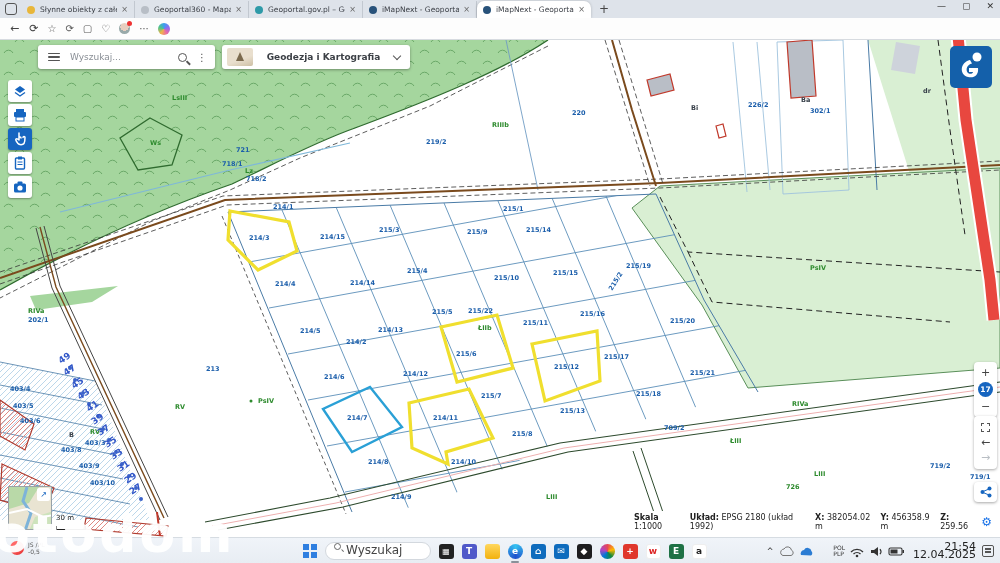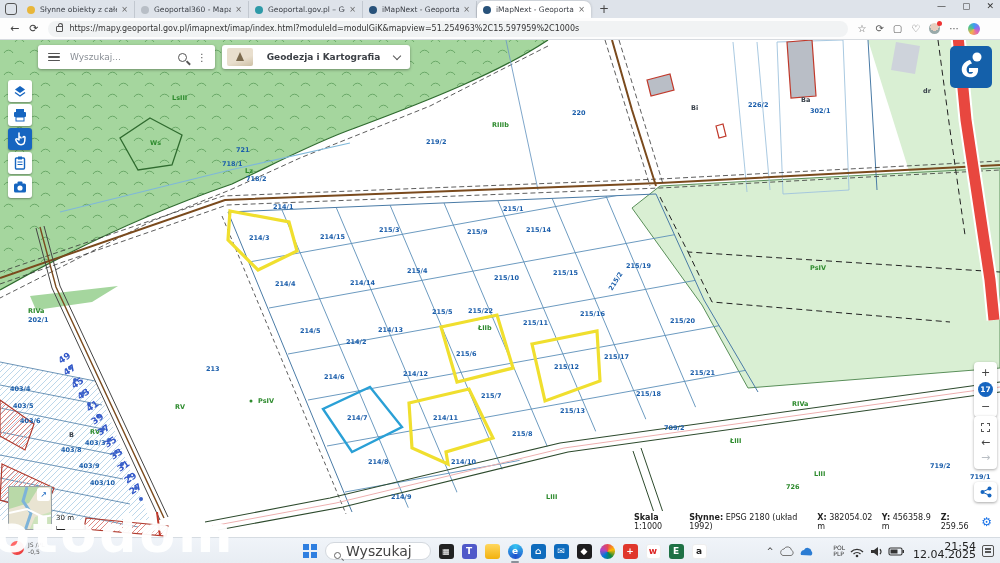--- a/index.html
+++ b/index.html
@@ -77,21 +77,21 @@
   #statusbar b{font-weight:bold;}
   #gear{margin-left:auto;margin-right:8px;color:#1a73e8;font-size:12px;}
 
   
   #taskbar{position:absolute;left:0;top:537px;width:1000px;height:26px;background:linear-gradient(#f0f4f9,#e8edf3);border-top:1px solid #d6dce2;}
   #widget{position:absolute;left:10px;top:3px;display:flex;align-items:center;gap:4px;}
   #widget .wic{width:14px;height:14px;border-radius:50%;background:radial-gradient(circle at 35% 35%,#f66 30%,#d22);}
   #widget .wtxt{font-size:6px;color:#555;line-height:7px;}
   #startbtn{position:absolute;left:303px;top:6px;width:14px;height:14px;display:grid;grid-template-columns:6px 6px;grid-gap:1.5px;}
   #startbtn i{background:#2f7fe0;}
-  #tasksearch{position:absolute;left:325px;top:4px;width:106px;height:18px;background:#fff;border:1px solid #d3d8de;border-radius:9px;display:flex;align-items:flex-end;font-size:14px;color:#444;}
+  #tasksearch{position:absolute;left:325px;top:4px;width:106px;height:18px;background:#fff;border:1px solid #d3d8de;border-radius:9px;display:flex;align-items:flex-start;font-size:12px;color:#444;}
   #tasksearch .m{width:7px;height:7px;border:1.3px solid #666;border-radius:50%;margin:0 5px 0 8px;position:relative;}
   #tasksearch .m:after{content:"";position:absolute;left:6px;top:6px;width:3px;height:1.3px;background:#666;transform:rotate(45deg);}
   .app{position:absolute;top:4px;width:18px;height:18px;display:flex;align-items:center;justify-content:center;}
   .app .ic{width:15px;height:15px;border-radius:3px;display:flex;align-items:center;justify-content:center;font-size:9px;font-weight:bold;color:#fff;}
   .app.active:after{content:"";position:absolute;left:5px;bottom:-3px;width:8px;height:2px;border-radius:1px;background:#8a9099;}
   #tray{position:absolute;right:2px;top:0;height:26px;display:flex;align-items:center;}
   #lang{font-size:6px;color:#333;line-height:6.5px;margin:0 4px;}
   #clock{font-size:11px;color:#222;text-align:right;line-height:8px;margin:0 6px;}
   #notif{width:12px;height:12px;border:1px solid #555;border-radius:2px;margin-right:4px;position:relative;}
   #notif:after{content:"";position:absolute;left:2px;top:2px;width:6px;height:1.5px;background:#555;box-shadow:0 3px 0 #555;}
@@ -136,24 +136,20 @@
     <div id="newtab">+</div>
   </div>
   <div id="wincontrols">
     <span>—</span>
     <span>▢</span>
     <span>✕</span>
   </div>
   <div id="toolbar">
     <span class="navic">←</span>
     <span class="navic">⟳</span>
-    <div id="urlpill">
-      <span class="lock"></span>
-      <span>https://mapy.geoportal.gov.pl/imapnext/imap/index.html?moduleId=modulGiK&amp;mapview=51.254963%2C15.597959%2C1000s</span>
-    </div>
     <span class="ric">☆</span>
     <span class="ric">⟳</span>
     <span class="ric">▢</span>
     <span class="ric">♡</span>
     <span id="avatar"></span>
     <span class="ric">⋯</span>
     <span id="orb"></span>
   </div>
 
   <div id="maparea">
@@ -457,21 +453,21 @@
       </svg>
       <div id="mmexpand">↗</div>
     </div>
     <div id="scalebarbox">
       <span>30 m</span>
       <span class="bar"></span>
     </div>
 
     <div id="statusbar">
       <span><b>Skala</b> <span>1:1000</span></span>
-      <span><b>Słynne:</b> <span>EPSG 2180 (układ 1992)</span></span>
+      <span><b>Układ:</b> <span>EPSG 2180 (układ 1992)</span></span>
       <span><b>X:</b> <span>382054.02 m</span></span>
       <span><b>Y:</b> <span>456358.9 m</span></span>
       <span><b>Z:</b> <span>259.56</span></span>
       <span id="gear">⚙</span>
     </div>
   </div>
 
   <div id="taskbar">
     <div id="widget">
       <span class="wic"></span>

